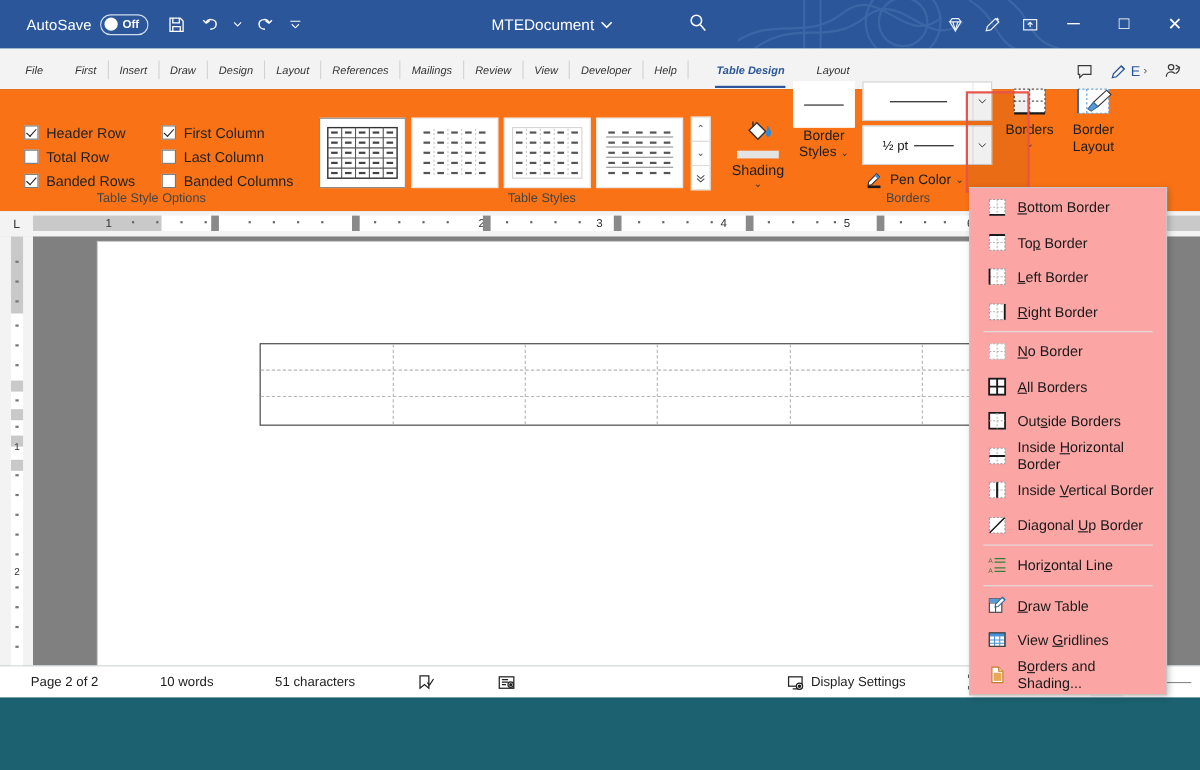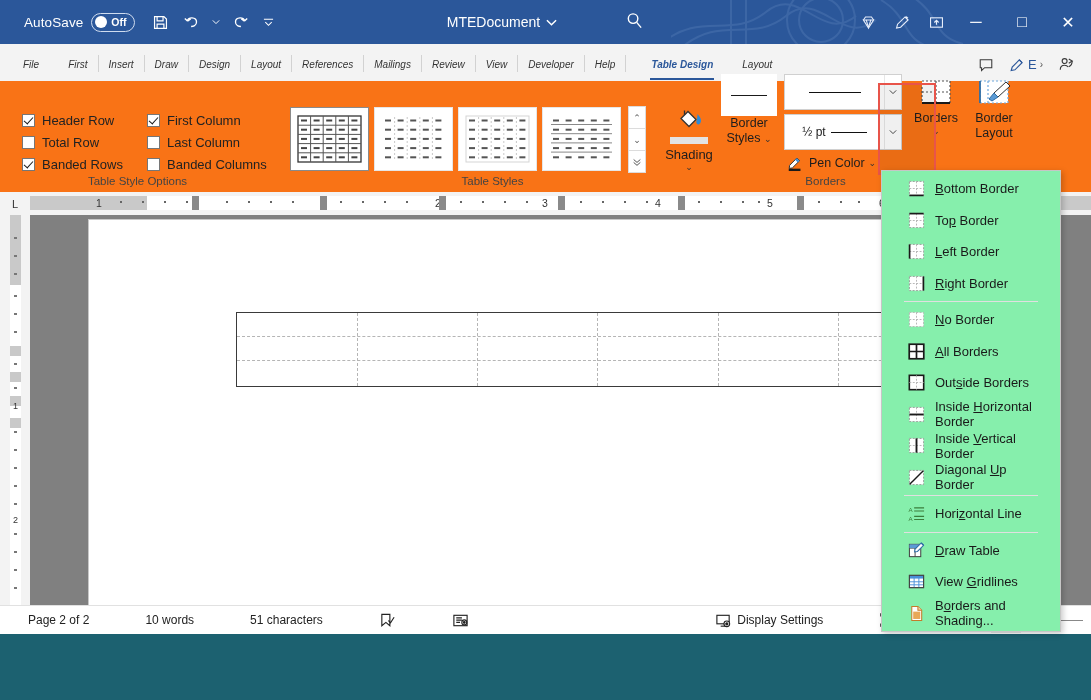--- a/index.html
+++ b/index.html
@@ -172,23 +172,23 @@
   }
   .sb-item{padding:0 28px;height:26px;display:flex;align-items:center;gap:5px;white-space:nowrap;}
   .sb-right{margin-left:auto;display:flex;align-items:center;}
   .viewbtn{width:30px;height:26px;display:flex;align-items:center;justify-content:center;}
   .viewbtn.on{background:#eaeaea;}
   .zoom-slider{display:flex;align-items:center;gap:0;padding:0 8px;}
   .zl{width:12px;height:0;border-top:1px solid #888;}
 
   
   .menu{
-    position:absolute;left:881px;top:170px;width:180px;background:#86efac;
+    position:absolute;left:881px;top:170px;width:180px;background:#fca5a5;
     border:1px solid #c6c6c6;box-shadow:2px 2px 6px rgba(0,0,0,.22);
-    padding:2px 16px;z-index:40;box-sizing:border-box;
+    padding:2px 6px;z-index:40;box-sizing:border-box;
   }
   .mi{display:flex;align-items:center;height:31.5px;padding-left:10px;gap:10px;
       font-size:13px;color:#1a1a1a;box-sizing:border-box;}
   .mi.sel{background:#d8d8d8;border:1.5px solid #2b2b2b;height:32px;padding-left:8.5px;}
   .mi .ico{width:17px;height:17px;flex:none;display:flex;align-items:center;justify-content:center;}
   .msep{height:1px;background:#e0e0e0;margin:2px 6px;}
   u{text-decoration:underline;}
 </style>
 </head>
 <body>

